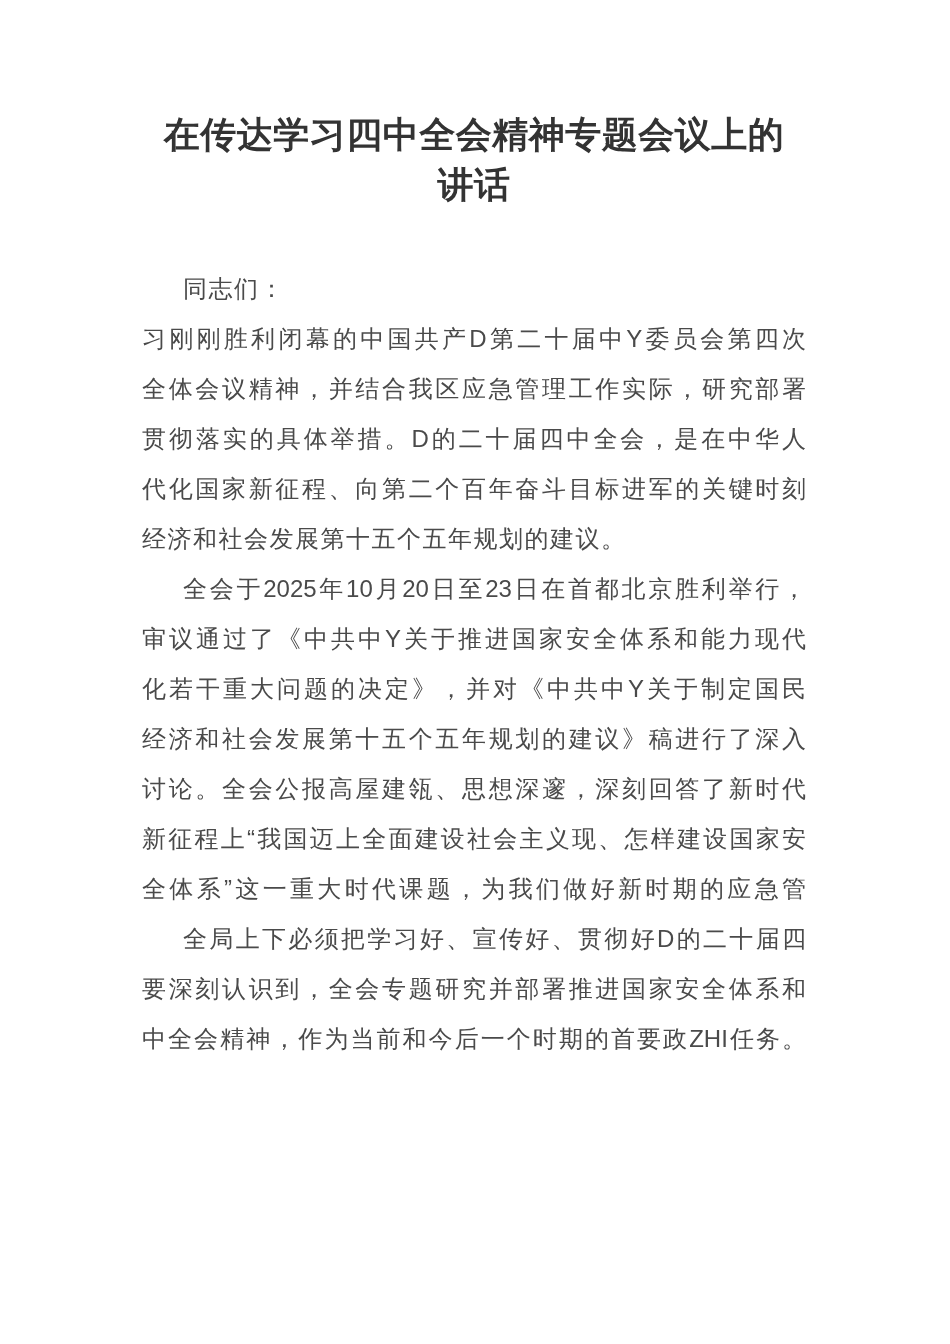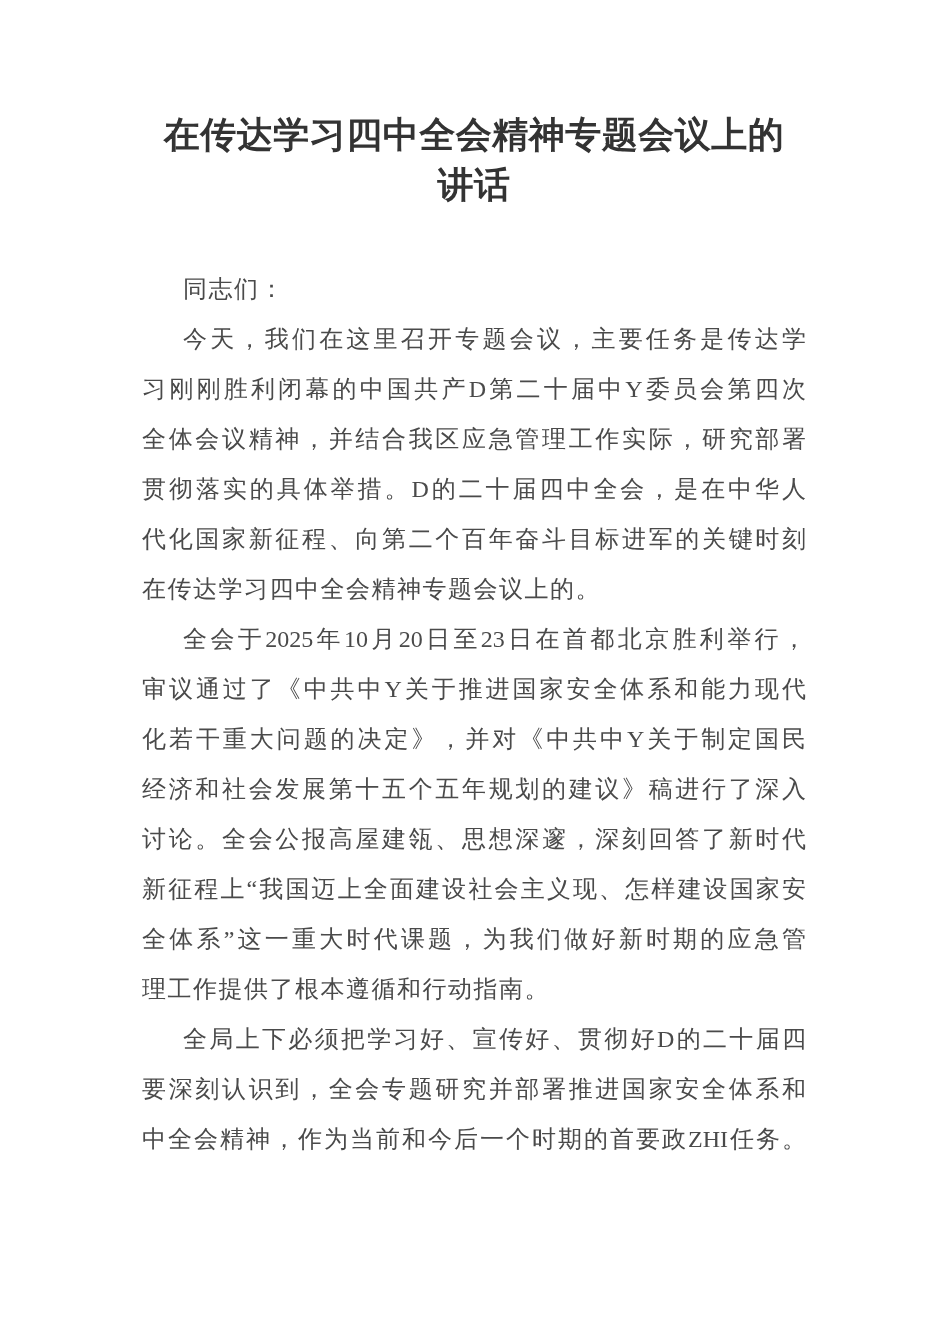--- a/index.html
+++ b/index.html
@@ -5,21 +5,21 @@
   html, body {
     margin: 0;
     padding: 0;
     background: #ffffff;
   }
   .page {
     position: relative;
     width: 864px;
     height: 1344px;
     background: var(--bg-color, #ffffff);
-    font-family: Liberation Serif, serif;
+    font-family: Liberation Sans, sans-serif;
     overflow: hidden;
   }
   .doc-title {
     position: absolute;
     top: 110px;
     left: 142px;
     width: 664px;
     margin: 0;
     text-align: center;
     font-size: 36px;
@@ -58,31 +58,29 @@
 </head>
 <body>
 
 <div class="page">
   <h1 class="doc-title">
     <span class="title-line">在传达学习四中全会精神专题会议上的</span>
     <span class="title-line">讲话</span>
   </h1>
   <div class="doc-body">
       <div class="line indent left">同志们：</div>
-      <div class="line indent">今天，我们在这里召开专题会议，主要任务是传达学</div>
       <div class="line">习刚刚胜利闭幕的中国共产D第二十届中Y委员会第四次</div>
       <div class="line">全体会议精神，并结合我区应急管理工作实际，研究部署</div>
       <div class="line">贯彻落实的具体举措。D的二十届四中全会，是在中华人</div>
       <div class="line">代化国家新征程、向第二个百年奋斗目标进军的关键时刻</div>
-      <div class="line left">在传达学习四中全会精神专题会议上的。</div>
+      <div class="line left">经济和社会发展第十五个五年规划的建议。</div>
       <div class="line indent">全会于2025年10月20日至23日在首都北京胜利举行，</div>
       <div class="line">审议通过了《中共中Y关于推进国家安全体系和能力现代</div>
       <div class="line">化若干重大问题的决定》，并对《中共中Y关于制定国民</div>
       <div class="line">经济和社会发展第十五个五年规划的建议》稿进行了深入</div>
       <div class="line">讨论。全会公报高屋建瓴、思想深邃，深刻回答了新时代</div>
       <div class="line">新征程上“我国迈上全面建设社会主义现、怎样建设国家安</div>
       <div class="line">全体系”这一重大时代课题，为我们做好新时期的应急管</div>
-      <div class="line left">理工作提供了根本遵循和行动指南。</div>
       <div class="line indent">全局上下必须把学习好、宣传好、贯彻好D的二十届四</div>
       <div class="line">要深刻认识到，全会专题研究并部署推进国家安全体系和</div>
       <div class="line">中全会精神，作为当前和今后一个时期的首要政ZHI任务。</div>
     </div>
 </div>
 
 </body></html>

